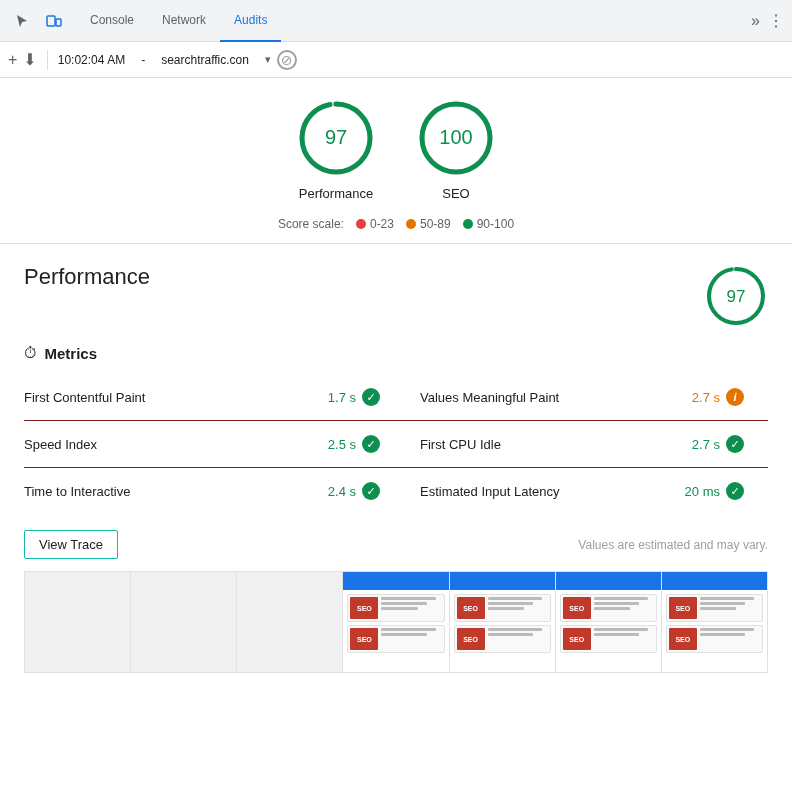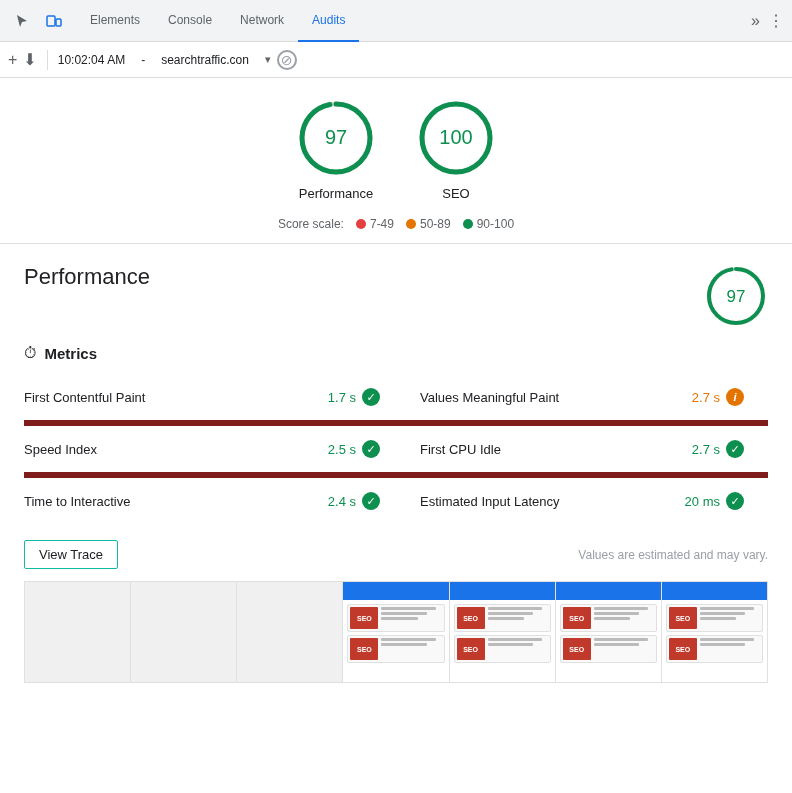--- a/index.html
+++ b/index.html
@@ -80,21 +80,21 @@
     .perf-header { display: flex; align-items: flex-start; justify-content: space-between; margin-bottom: 16px; }
     .perf-title { font-size: 22px; font-weight: 400; color: #202124; }
     .metrics-header { display: flex; align-items: center; gap: 8px; margin-bottom: 12px; }
     .metrics-icon { font-size: 16px; }
     .metrics-title { font-size: 15px; font-weight: 600; color: #202124; }
 
     
     .metrics-grid { display: grid; grid-template-columns: 1fr 1fr; gap: 0; }
     .metric-cell {
       padding: 14px 0;
-      border-bottom: 6px solid #7f1d1d;
+      border-bottom: 1px solid #7f1d1d;
       display: flex; align-items: center; justify-content: space-between;
       padding-right: 24px;
     }
     .metric-cell:nth-child(odd) { padding-right: 16px; border-right: none; }
     .metric-cell:nth-child(even) { padding-left: 24px; }
     .metric-name { font-size: 13px; color: #202124; }
     .metric-value-wrap { display: flex; align-items: center; gap: 6px; }
     .metric-value { font-size: 13px; font-weight: 500; }
     .metric-green { color: #0d904f; }
     .metric-orange { color: #e37400; }
@@ -161,21 +161,20 @@
     </svg>
   </button>
   <button class="devtools-icon-btn" style="color:#1a73e8;">
     <svg width="16" height="16" viewBox="0 0 16 16" fill="currentColor">
       <rect x="1" y="3" width="8" height="10" rx="1" fill="none" stroke="currentColor" stroke-width="1.5"></rect>
       <rect x="10" y="6" width="5" height="7" rx="1" fill="none" stroke="currentColor" stroke-width="1.5"></rect>
     </svg>
   </button>
 
   <div class="devtools-tabs">
-    <div class="devtools-tab">Elements</div>
     <div class="devtools-tab">Console</div>
     <div class="devtools-tab">Network</div>
     <div class="devtools-tab active">Audits</div>
   </div>
 
   <div class="devtools-more">»</div>
   <div class="devtools-kebab">⋮</div>
 </div>
 
 <div class="url-bar">
@@ -214,21 +213,21 @@
           <text x="40" y="46" text-anchor="middle" font-size="20" font-weight="500" fill="#0d904f">100</text>
         </svg>
         <span class="score-label">SEO</span>
       </div>
     </div>
 
     <div class="score-scale">
       <span>Score scale:</span>
       <span class="scale-item">
         <span class="scale-dot" style="background:#e53e3e;"></span>
-        <span>7-49</span>
+        <span>0-23</span>
       </span>
       <span class="scale-item">
         <span class="scale-dot" style="background:#e37400;"></span>
         <span>50-89</span>
       </span>
       <span class="scale-item">
         <span class="scale-dot" style="background:#0d904f;"></span>
         <span>90-100</span>
       </span>
     </div>

